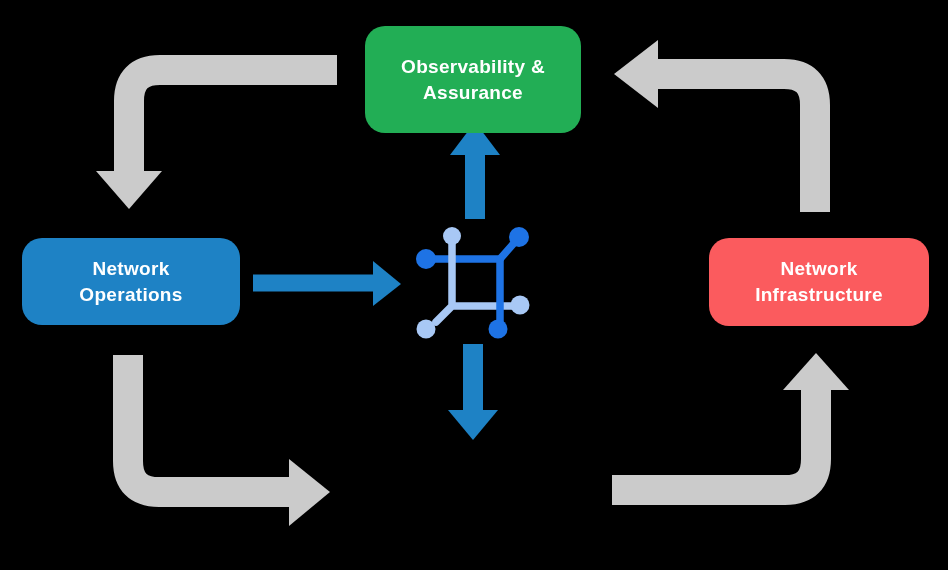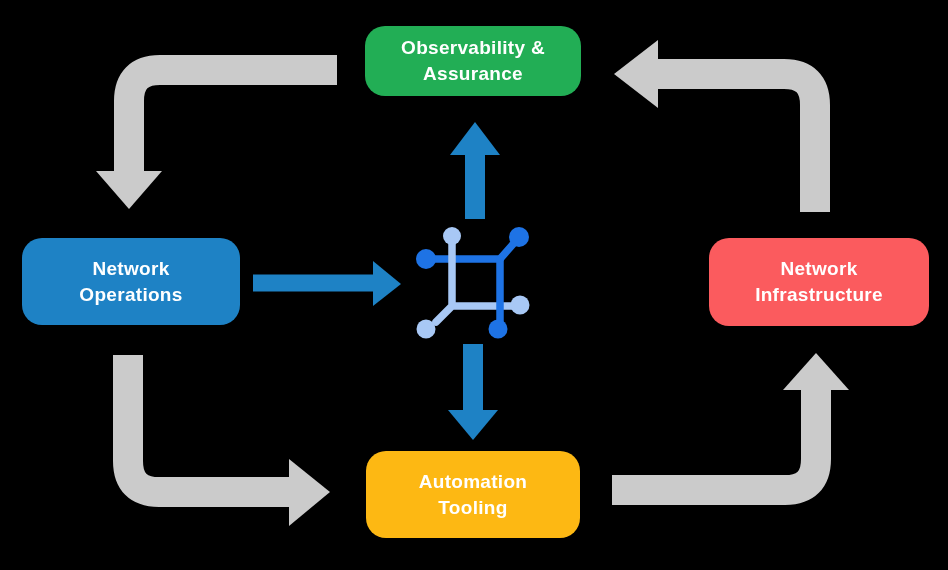--- a/index.html
+++ b/index.html
@@ -30,21 +30,21 @@
   }
   .nlabel {
     color: #ffffff;
     font-size: 19px;
     font-weight: 700;
     letter-spacing: 0.3px;
     line-height: 1.35;
     white-space: pre-line;
     text-align: center;
   }
-  .node-observability { left: 365px; top: 26px;  width: 216px; height: 70px; }
+  .node-observability { left: 365px; top: 26px;  width: 216px; height: 107px; }
   .node-operations    { left: 22px;  top: 238px; width: 218px; height: 87px; }
   .node-infrastructure{ left: 709px; top: 238px; width: 220px; height: 88px; }
   .node-automation    { left: 366px; top: 451px; width: 214px; height: 87px; }
 </style>
 </head>
 <body>
 
 <div class="stage" style="background-color: rgb(0, 0, 0);">
 
   <svg class="layer" viewBox="0 0 948 570" aria-hidden="true">
@@ -108,18 +108,14 @@
   <div class="node node-operations" style="background-color: rgb(30, 130, 197);">
     <span class="nlabel">Network
 Operations</span>
   </div>
 
   <div class="node node-infrastructure" style="background-color: rgb(251, 91, 94);">
     <span class="nlabel">Network
 Infrastructure</span>
   </div>
 
-  <div class="node node-automation" style="background-color: rgb(253, 184, 19);">
-    <span class="nlabel">Automation
-Tooling</span>
-  </div>
 
 </div>
 
 </body></html>

